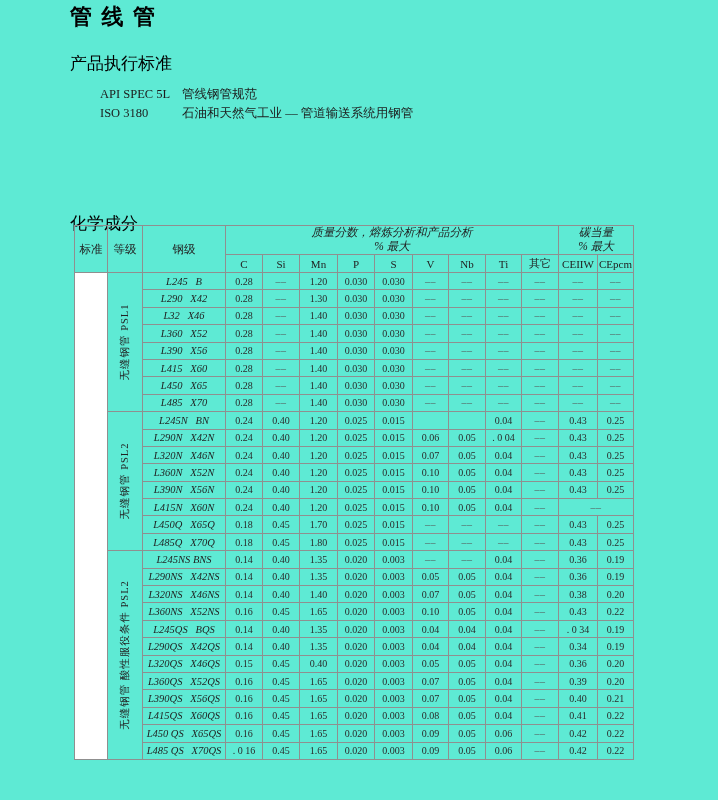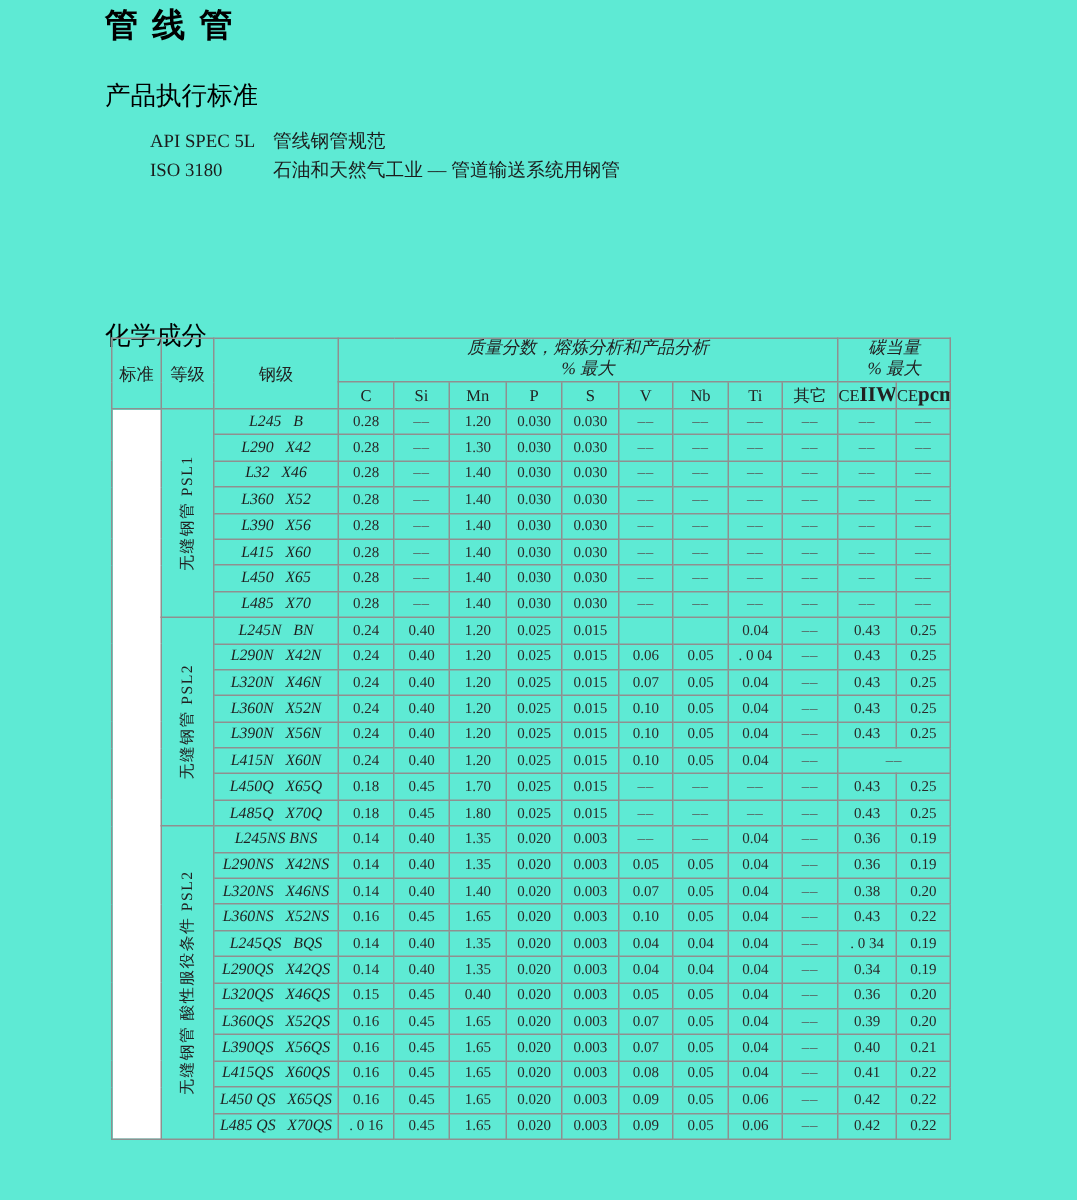--- a/index.html
+++ b/index.html
@@ -57,21 +57,21 @@
     text-align: center;
     vertical-align: middle;
     font-weight: normal;
     overflow: hidden;
   }
   .chem-table { border: 1px solid #777; }
   thead th { font-size: 11.5px; color: #222; }
   .group-th { height: 28px; line-height: 1.2; font-style: italic; }
   .group-line { display: block; }
   .sym-row th { height: 17px; font-size: 11px; }
-  .sub { font-size: 14px; font-weight: bold; }
+  .sub { font-size: 11px; }
   .data-row { height: 17.4px; }
   .value-cell { font-size: 10px; color: #2a2a2a; }
   .steel-cell { font-size: 10.5px; white-space: pre; color: #1f1f1f; font-style: italic; }
   .dash { color: #555; letter-spacing: 0.5px; }
   .standard-cell { background: #fff; }
   .grade-cell { position: relative; }
   .vlabel {
     position: absolute;
     left: 50%;
     top: 50%;

